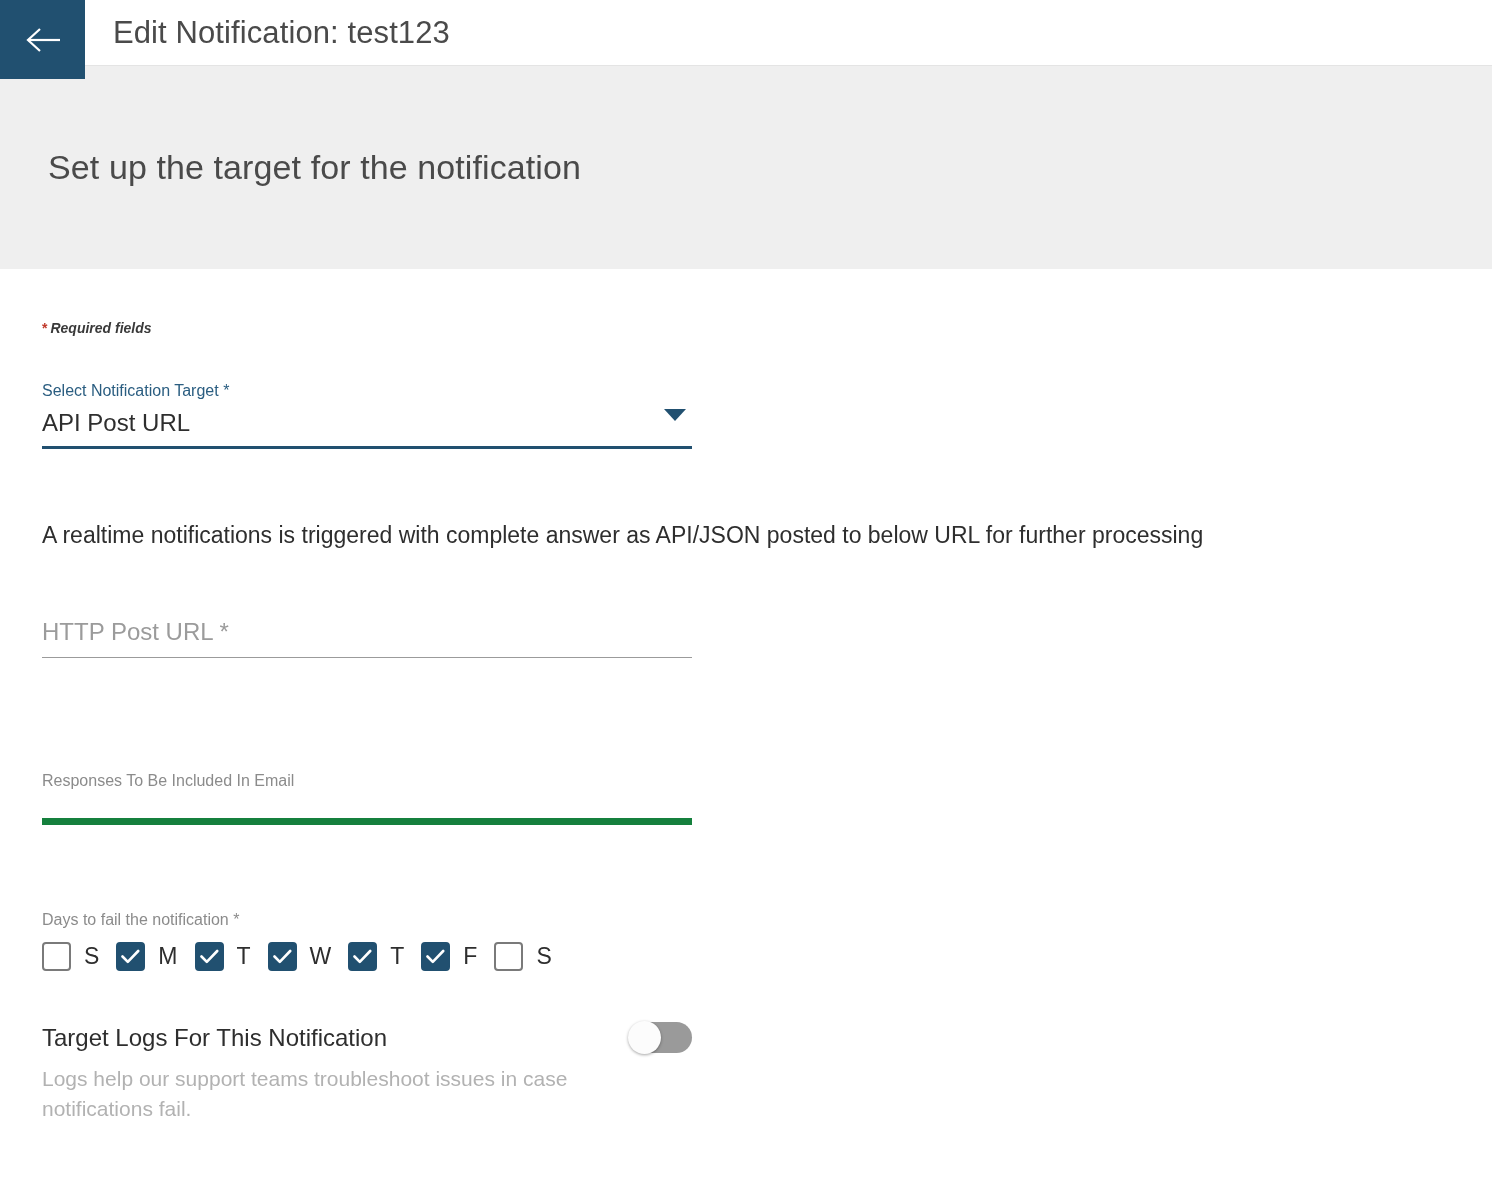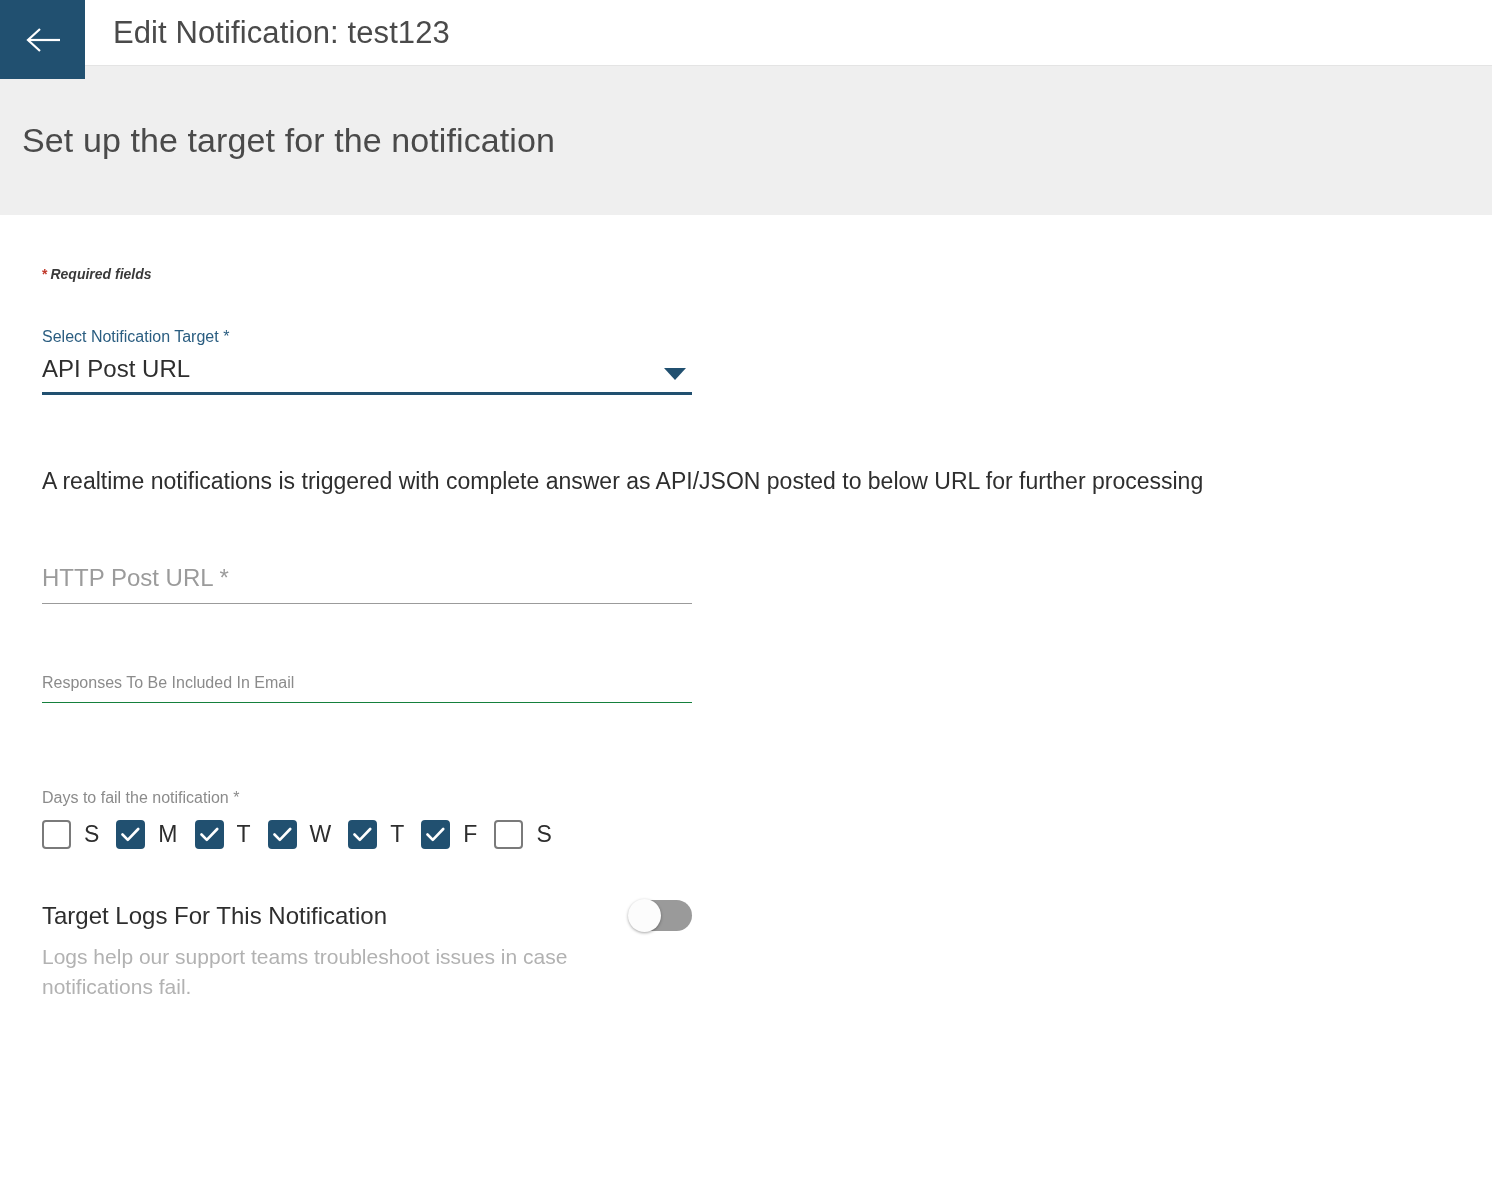--- a/index.html
+++ b/index.html
@@ -44,26 +44,26 @@
     padding-left: 28px;
     font-size: 31px;
     font-weight: 400;
     color: #4a4a4a;
     letter-spacing: 0.1px;
     white-space: nowrap;
   }
 
   
   .banner {
-    height: 150px;
+    height: 204px;
     background: #efefef;
     border-top: 1px solid #e4e4e4;
     display: flex;
     align-items: center;
-    padding-left: 22px;
+    padding-left: 48px;
   }
   .banner-title {
     font-size: 34px;
     font-weight: 400;
     color: #4a4a4a;
     letter-spacing: 0.1px;
   }
 
   
   .form-body {
@@ -101,21 +101,21 @@
 
   
   .select-control {
     width: 650px;
     margin-top: 9px;
     position: relative;
     border-bottom: 3px solid #215070;
     padding-bottom: 9px;
     cursor: pointer;
     display: flex;
-    align-items: flex-end;
+    align-items: flex-start;
   }
   .select-value {
     font-size: 24px;
     color: #2e2e2e;
     line-height: 1.2;
     flex: 1;
   }
   .caret {
     width: 0;
     height: 0;
@@ -148,23 +148,23 @@
     font-family: "Liberation Sans", sans-serif;
     font-size: 24px;
     color: #2e2e2e;
     padding: 0;
     line-height: 1.25;
   }
   .text-input::placeholder { color: #9b9b9b; opacity: 1; }
 
   .readonly-field {
     width: 650px;
-    margin-top: 70px;
-    border-bottom: 1px solid #15803d;
-    padding-bottom: 10px;
+    margin-top: 114px;
+    border-bottom: 7px solid #15803d;
+    padding-bottom: 28px;
   }
   .readonly-value {
     margin-top: 9px;
     font-size: 24px;
     color: #2e2e2e;
     line-height: 1.2;
     cursor: pointer;
   }
 
   

